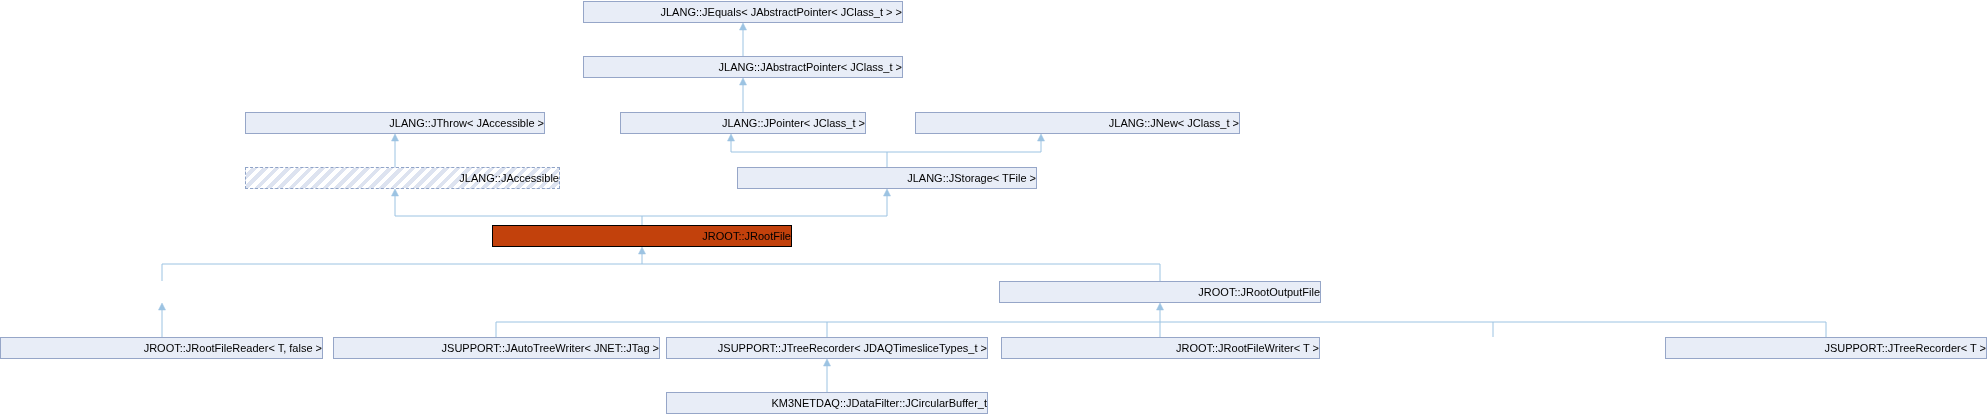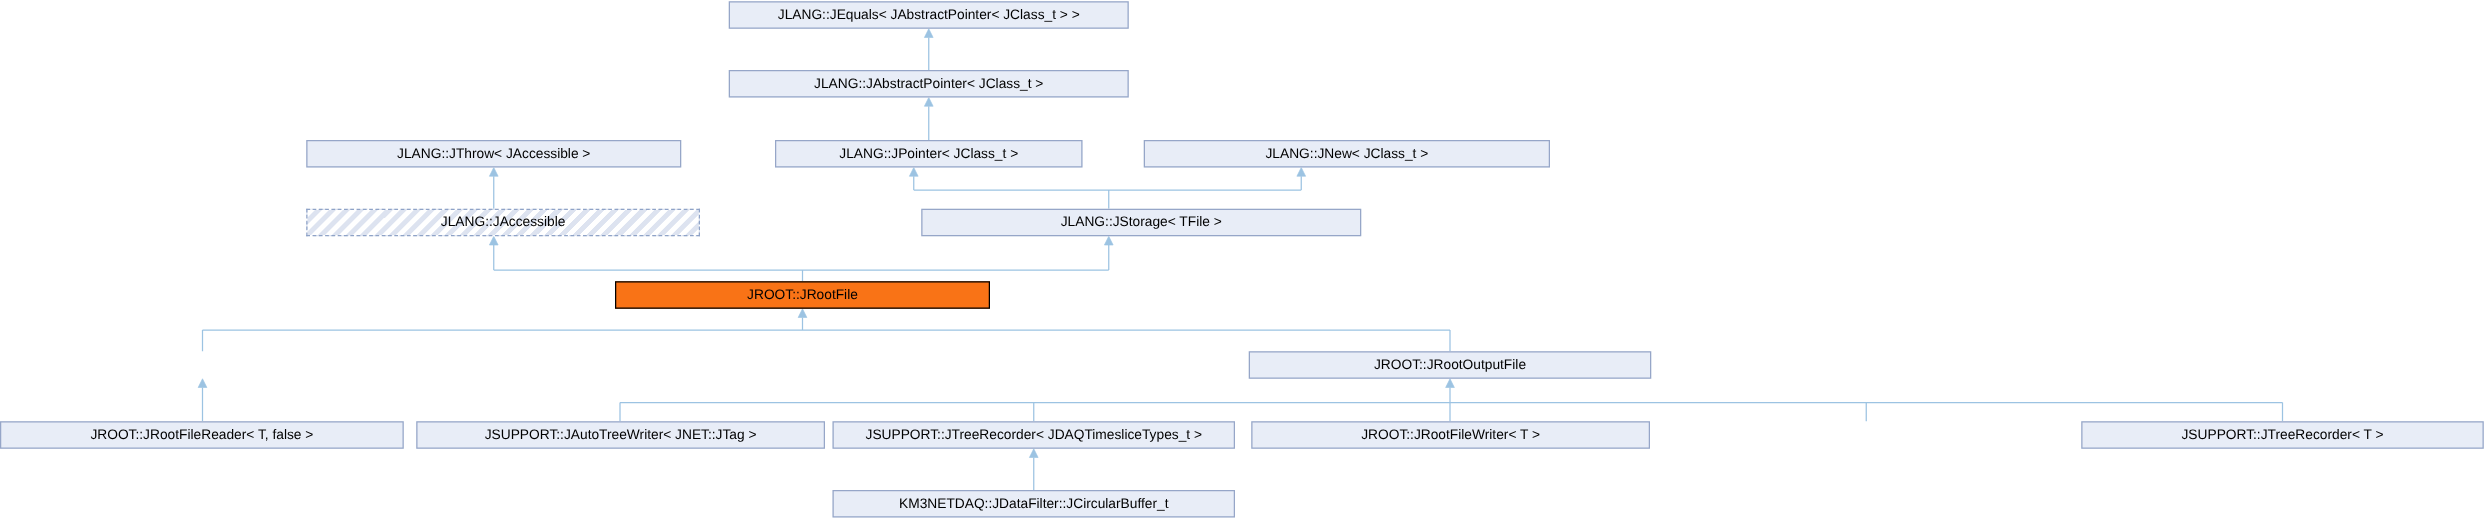--- a/index.html
+++ b/index.html
@@ -23,27 +23,27 @@
   }
   .node {
     position: absolute;
     height: 22px;
     box-sizing: border-box;
     background: #e8edf7;
     border: 1px solid #96a6c8;
     color: #000000;
     font-size: 11px;
     line-height: 20px;
-    text-align: center;
+    text-align: right;
     white-space: nowrap;
     overflow: hidden;
     z-index: 1;
   }
   .node--current {
-    background: #f97316;
+    background: #c2410c;
     border: 1.5px solid #000000;
   }
   .node--dashed {
     border: 1px dashed #8fa3c7;
     background: repeating-linear-gradient(
       135deg,
       #ffffff 0px, #ffffff 4px,
       #dde3f0 4px, #dde3f0 8px
     );
   }
@@ -114,21 +114,21 @@
   </svg>
 
   <div class="node" style="left:583px; top:1px;  width:320px">JLANG::JEquals&lt; JAbstractPointer&lt; JClass_t &gt; &gt;</div>
   <div class="node" style="left:245px; top:112px; width:300px">JLANG::JThrow&lt; JAccessible &gt;</div>
 
   <div class="node" style="left:583px; top:56px; width:320px">JLANG::JAbstractPointer&lt; JClass_t &gt;</div>
   <div class="node" style="left:620px; top:112px; width:246px">JLANG::JPointer&lt; JClass_t &gt;</div>
   <div class="node" style="left:915px; top:112px; width:325px">JLANG::JNew&lt; JClass_t &gt;</div>
 
   <div class="node node--dashed" style="left:245px; top:167px; width:315px">JLANG::JAccessible</div>
-  <div class="node" style="left:737px; top:167px; width:352px">JLANG::JStorage&lt; TFile &gt;</div>
+  <div class="node" style="left:737px; top:167px; width:300px">JLANG::JStorage&lt; TFile &gt;</div>
 
   <div class="node node--current" style="left:492px; top:225px; width:300px">JROOT::JRootFile</div>
 
   <div class="node" style="left:999px; top:281px; width:322px">JROOT::JRootOutputFile</div>
 
   <div class="node" style="left:0px;    top:337px; width:323px">JROOT::JRootFileReader&lt; T, false &gt;</div>
   <div class="node" style="left:333px;  top:337px; width:327px">JSUPPORT::JAutoTreeWriter&lt; JNET::JTag &gt;</div>
   <div class="node" style="left:666px;  top:337px; width:322px">JSUPPORT::JTreeRecorder&lt; JDAQTimesliceTypes_t &gt;</div>
   <div class="node" style="left:1001px; top:337px; width:319px">JROOT::JRootFileWriter&lt; T &gt;</div>
   <div class="node" style="left:1665px; top:337px; width:322px">JSUPPORT::JTreeRecorder&lt; T &gt;</div>

